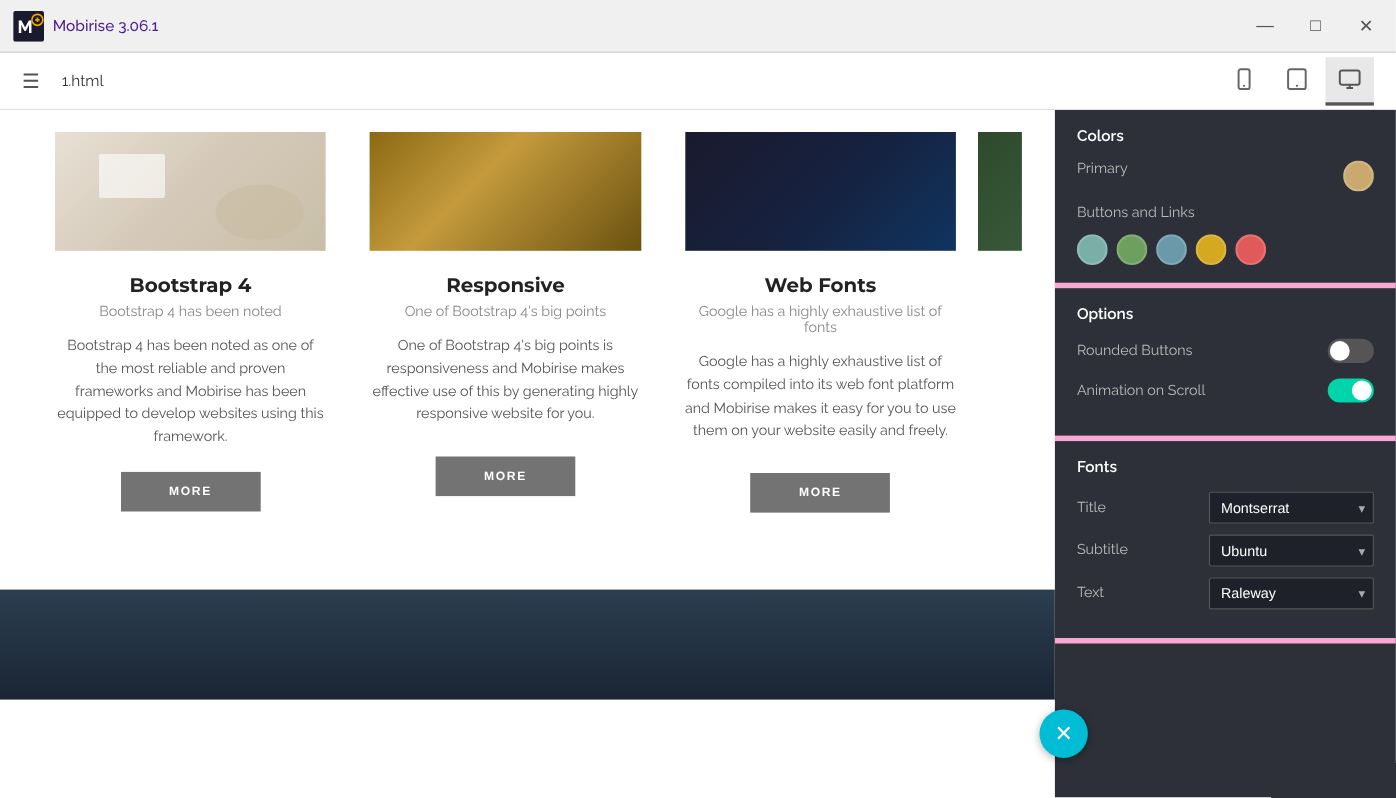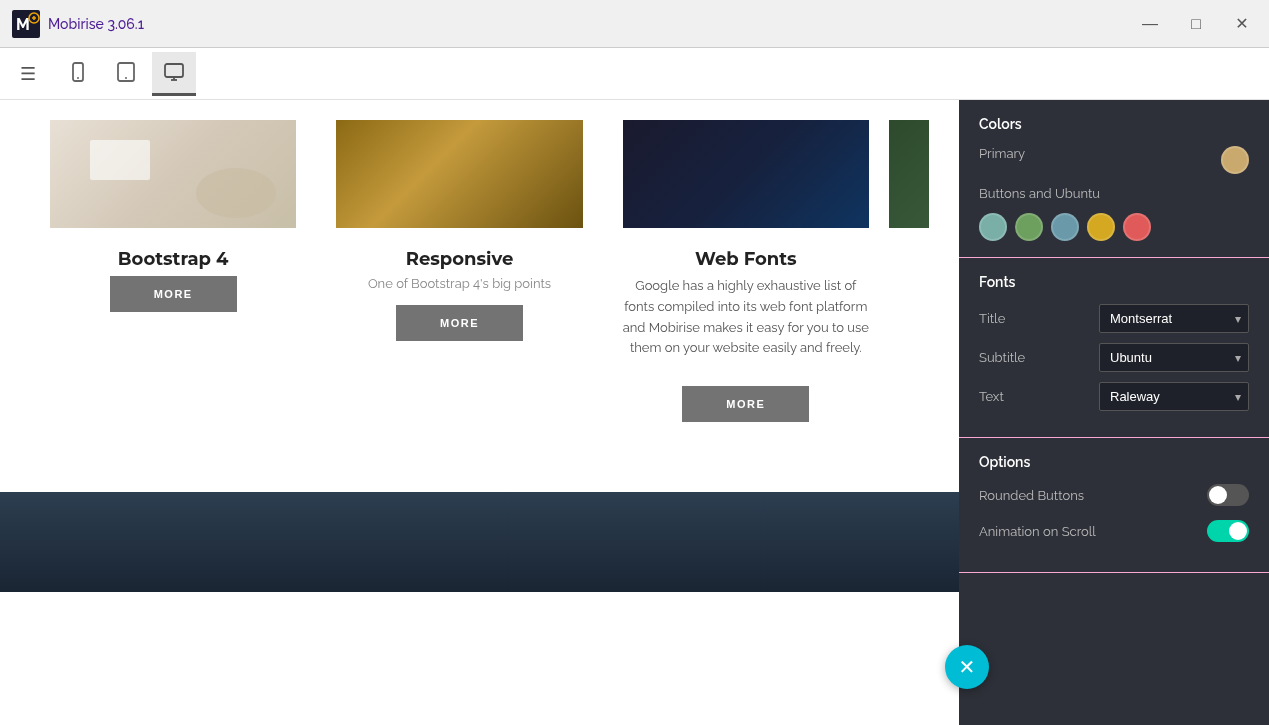--- a/index.html
+++ b/index.html
@@ -89,21 +89,21 @@
     .side-panel {
       width: 310px; background: #2d3038; color: #fff;
       height: 100%; overflow-y: auto; flex-shrink: 0;
     }
     .side-panel-header {
       background: #383d47; padding: 16px 20px;
       font-size: 16px; font-weight: 500; color: #fff;
       border-bottom: 1px solid #444;
     }
 
-    .panel-section { padding: 16px 20px; border-bottom: 1px solid #f9a8d4; }
+    .panel-section { padding: 16px 20px; border-bottom: 5px solid #f9a8d4; }
     .panel-section-title { font-size: 14px; font-weight: 600; color: #fff; margin-bottom: 14px; }
 
     
     .color-row { display: flex; align-items: flex-start; justify-content: space-between; margin-bottom: 12px; }
     .color-label { font-size: 13px; color: #bbb; }
     .color-swatch { width: 28px; height: 28px; border-radius: 50%; border: 2px solid rgba(255,255,255,0.15); cursor: pointer; }
     .color-swatches-row { display: flex; gap: 8px; }
 
     
     .font-row { display: flex; align-items: center; justify-content: space-between; margin-bottom: 10px; }
@@ -170,20 +170,21 @@
   </div>
   <div class="title-bar-controls">
     <button class="title-bar-btn minimize">—</button>
     <button class="title-bar-btn maximize">□</button>
     <button class="title-bar-btn close">✕</button>
   </div>
 </div>
 
 <div class="toolbar">
   <span class="hamburger">☰</span>
+  <span class="file-name">1.html</span>
   <div class="device-icons">
     <button class="device-btn" title="Mobile">
       <svg width="22" height="22" viewBox="0 0 22 22" fill="none" stroke="#666" stroke-width="1.8">
         <rect x="6" y="2" width="10" height="18" rx="2"></rect>
         <circle cx="11" cy="17" r="1" fill="#666" stroke="none"></circle>
       </svg>
     </button>
     <button class="device-btn" title="Tablet">
       <svg width="22" height="22" viewBox="0 0 22 22" fill="none" stroke="#666" stroke-width="1.8">
         <rect x="3" y="2" width="16" height="18" rx="2"></rect>
@@ -202,33 +203,37 @@
 
 <div class="main-area">
 
   <div class="page-content">
 
     <div class="cards-section">
 
       <div class="card">
         <div class="card-img-placeholder img1"></div>
         <div class="card-title">Bootstrap 4</div>
+        <div class="card-subtitle">Bootstrap 4 has been noted</div>
+        <div class="card-body">Bootstrap 4 has been noted as one of the most reliable and proven frameworks and Mobirise has been equipped to develop websites using this framework.</div>
         <button class="card-btn">MORE</button>
       </div>
 
       <div class="card">
         <div class="card-img-placeholder img2"></div>
         <div class="card-title">Responsive</div>
         <div class="card-subtitle">One of Bootstrap 4's big points</div>
+        <div class="card-body">One of Bootstrap 4's big points is responsiveness and Mobirise makes effective use of this by generating highly responsive website for you.</div>
         <button class="card-btn">MORE</button>
       </div>
 
       <div class="card">
         <div class="card-img-placeholder img3"></div>
         <div class="card-title">Web Fonts</div>
+        <div class="card-subtitle">Google has a highly exhaustive list of fonts</div>
         <div class="card-body">Google has a highly exhaustive list of fonts compiled into its web font platform and Mobirise makes it easy for you to use them on your website easily and freely.</div>
         <button class="card-btn">MORE</button>
       </div>
 
       <div class="card partial-card" style="max-width: 40px; overflow: hidden; padding: 0;">
         <div class="card-img-placeholder img4" style="height:108px; width: 300px;"></div>
       </div>
 
     </div>
 
@@ -240,28 +245,46 @@
 
     <div class="panel-section">
       <div class="panel-section-title">Colors</div>
 
       <div class="color-row">
         <span class="color-label">Primary</span>
         <div class="color-swatch" style="background-color: #c9a96e;"></div>
       </div>
 
       <div class="color-row">
-        <span class="color-label">Buttons and Ubuntu</span>
+        <span class="color-label">Buttons and Links</span>
       </div>
       <div class="color-swatches-row">
         <div class="color-swatch" style="background-color: #7aafa8;"></div>
         <div class="color-swatch" style="background-color: #6da05e;"></div>
         <div class="color-swatch" style="background-color: #6a9aaa;"></div>
         <div class="color-swatch" style="background-color: #d4a820;"></div>
         <div class="color-swatch" style="background-color: #e05a5a;"></div>
+      </div>
+    </div>
+
+    <div class="panel-section">
+      <div class="panel-section-title">Options</div>
+
+      <div class="option-row">
+        <span class="option-label">Rounded Buttons</span>
+        <div class="toggle off">
+          <div class="toggle-knob"></div>
+        </div>
+      </div>
+
+      <div class="option-row">
+        <span class="option-label">Animation on Scroll</span>
+        <div class="toggle on">
+          <div class="toggle-knob"></div>
+        </div>
       </div>
     </div>
 
     <div class="panel-section">
       <div class="panel-section-title">Fonts</div>
 
       <div class="font-row">
         <span class="font-label">Title</span>
         <div class="font-select-wrapper">
           <select>
@@ -294,34 +317,16 @@
             <option>Raleway</option>
             <option>Montserrat</option>
             <option>Ubuntu</option>
             <option>Open Sans</option>
             <option>Roboto</option>
           </select>
         </div>
       </div>
     </div>
 
-    <div class="panel-section">
-      <div class="panel-section-title">Options</div>
-
-      <div class="option-row">
-        <span class="option-label">Rounded Buttons</span>
-        <div class="toggle off">
-          <div class="toggle-knob"></div>
-        </div>
-      </div>
-
-      <div class="option-row">
-        <span class="option-label">Animation on Scroll</span>
-        <div class="toggle on">
-          <div class="toggle-knob"></div>
-        </div>
-      </div>
-    </div>
-
   </div>
 </div>
 
 <button class="fab">✕</button>
 
 </body></html>

